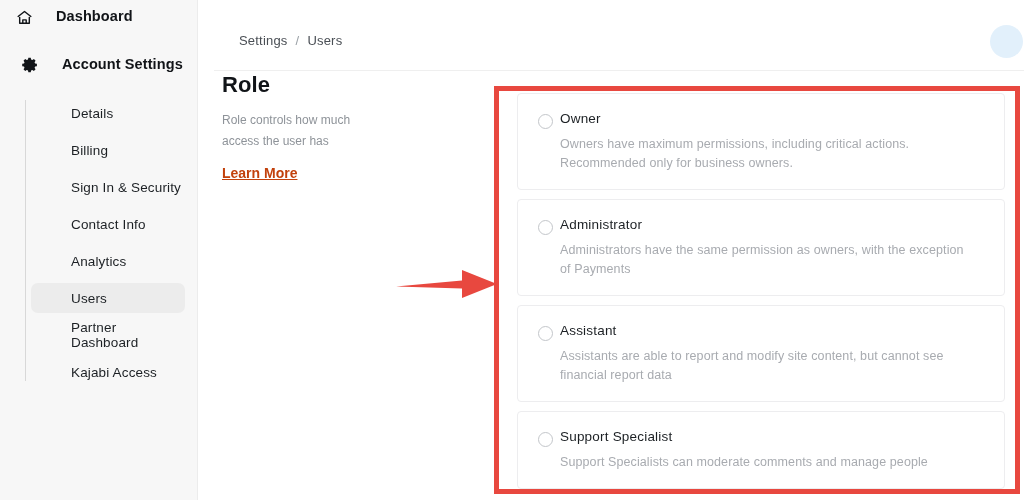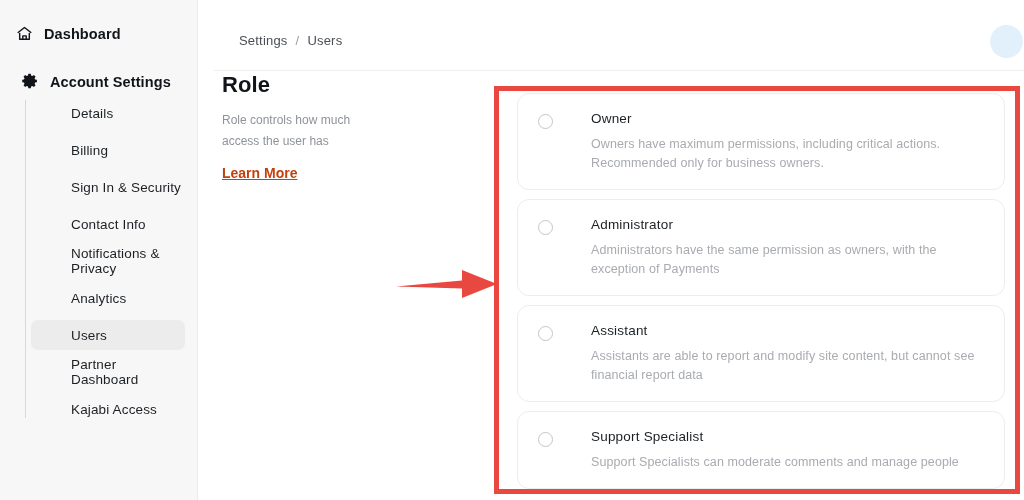--- a/index.html
+++ b/index.html
@@ -20,22 +20,22 @@
     position: absolute;
     left: 0; top: 0;
     width: 198px;
     height: 500px;
     background: #f7f7f7;
     border-right: 1px solid #ececec;
     box-sizing: border-box;
   }
   .nav-top {
     display: flex;
-    align-items: flex-end;
-    gap: 11px;
+    align-items: flex-start;
+    gap: 23px;
     padding-left: 15px;
     height: 34px;
   }
   #nav-dashboard { margin-top: 8px; }
   #nav-account   { margin-top: 14px; padding-left: 21px; }
   .nav-top .label {
     font-size: 14.5px;
     font-weight: bold;
     color: #111418;
     letter-spacing: .1px;
@@ -148,27 +148,27 @@
 
   
   #role-cards {
     position: absolute;
     left: 517px; top: 93px;
     width: 488px;
   }
   .role-card {
     background: #ffffff;
     border: 1px solid #ededef;
-    border-radius: 12px;
+    border-radius: 4px;
     padding: 17px 20px 16px 20px;
     box-sizing: border-box;
     margin-bottom: 9px;
     display: flex;
     align-items: flex-start;
-    gap: 38px;
+    gap: 7px;
   }
   .radio {
     width: 13px; height: 13px;
     border-radius: 50%;
     border: 1.4px solid #c3c6ca;
     background: #fff;
     flex: 0 0 13px;
     margin-top: 3px;
   }
   .role-name {
@@ -218,23 +218,20 @@
     <div class="sub-item">
       <span>Billing</span>
     </div>
     <div class="sub-item">
       <span>Sign In &amp; Security</span>
     </div>
     <div class="sub-item">
       <span>Contact Info</span>
     </div>
     <div class="sub-item">
-      <span>Notifications &amp; Privacy</span>
-    </div>
-    <div class="sub-item">
       <span>Analytics</span>
     </div>
     <div class="sub-item active">
       <span>Users</span>
     </div>
     <div class="sub-item">
       <span>Partner Dashboard</span>
     </div>
     <div class="sub-item">
       <span>Kajabi Access</span>

